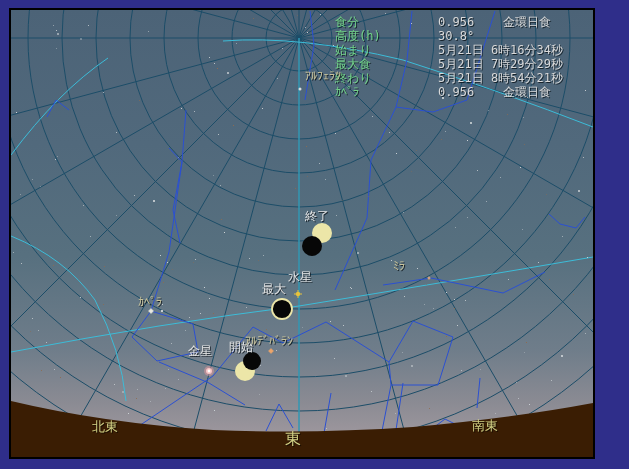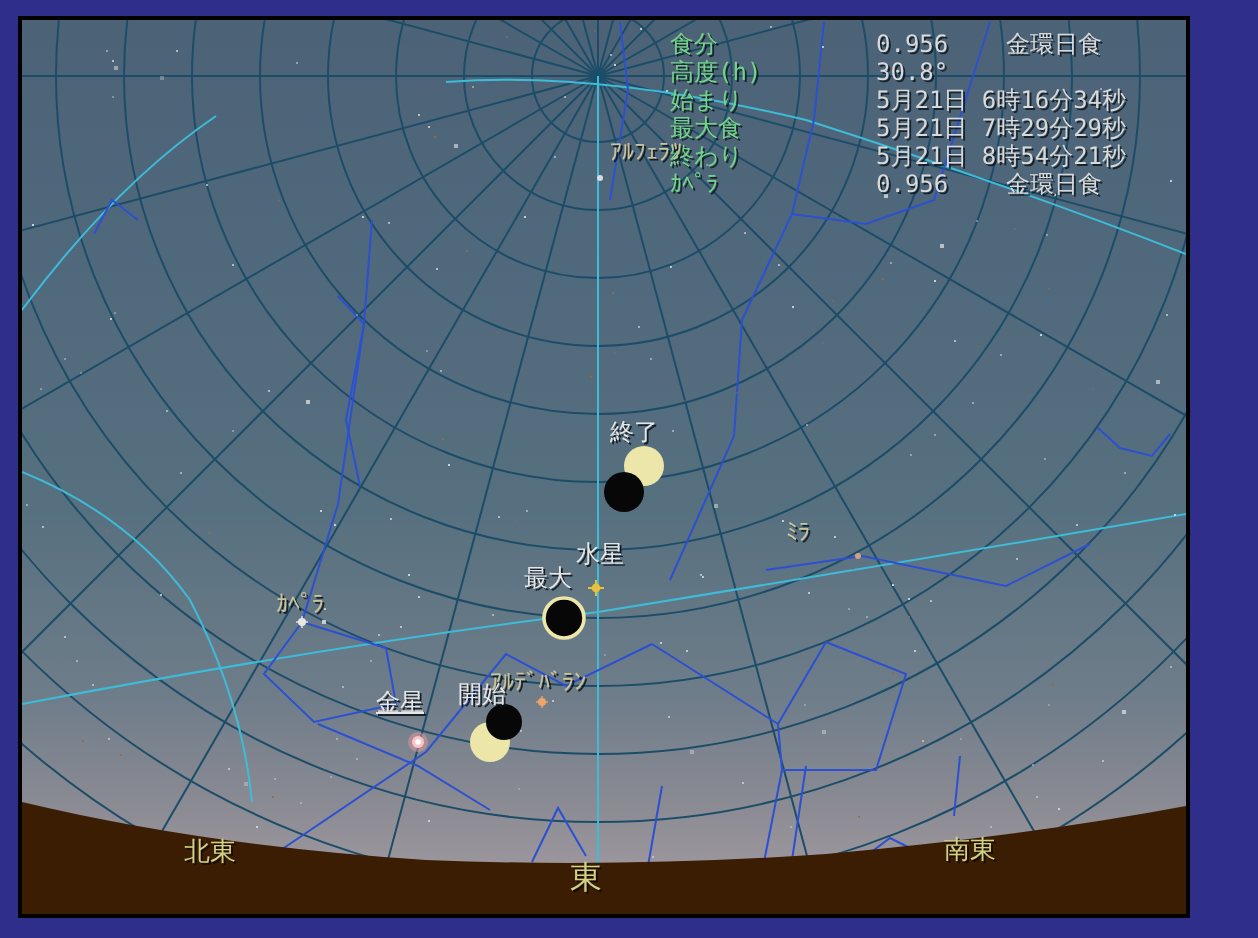--- a/index.html
+++ b/index.html
@@ -338,20 +338,20 @@
 
     <div class="maplabel khaki" style="left: 294px; top: 60px;">ｱﾙﾌｪﾗﾂ</div>
     <div class="maplabel khaki" style="left: 382px; top: 250px;">ﾐﾗ</div>
     <div class="maplabel khaki" style="left: 127px; top: 286px;">ｶﾍﾟﾗ</div>
     <div class="maplabel khaki" style="left: 234px; top: 325px;">ｱﾙﾃﾞﾊﾞﾗﾝ</div>
 
     <div class="maplabel" style="left: 294px; top: 200px; text-align: center;">終了</div>
     <div class="maplabel" style="left: 251px; top: 273px; font-family: Liberation Serif, serif;">最大</div>
     <div class="maplabel" style="left: 218px; top: 331px;">開始</div>
     <div class="maplabel" style="left: 277px; top: 261px;">水星</div>
-    <div class="maplabel" style="left: 177px; top: 335px; text-decoration: underline;">金星</div>
+    <div class="maplabel" style="left: 177px; top: 335px;">金星</div>
 
     <div class="maplabel dir" style="left: 81px; top: 411px;">北東</div>
     <div class="maplabel dir big" style="left: 274px; top: 423px;">東</div>
     <div class="maplabel dir" style="left: 461px; top: 410px; text-align: right;">南東</div>
 
   </div>
 </div>
 
 </body></html>

